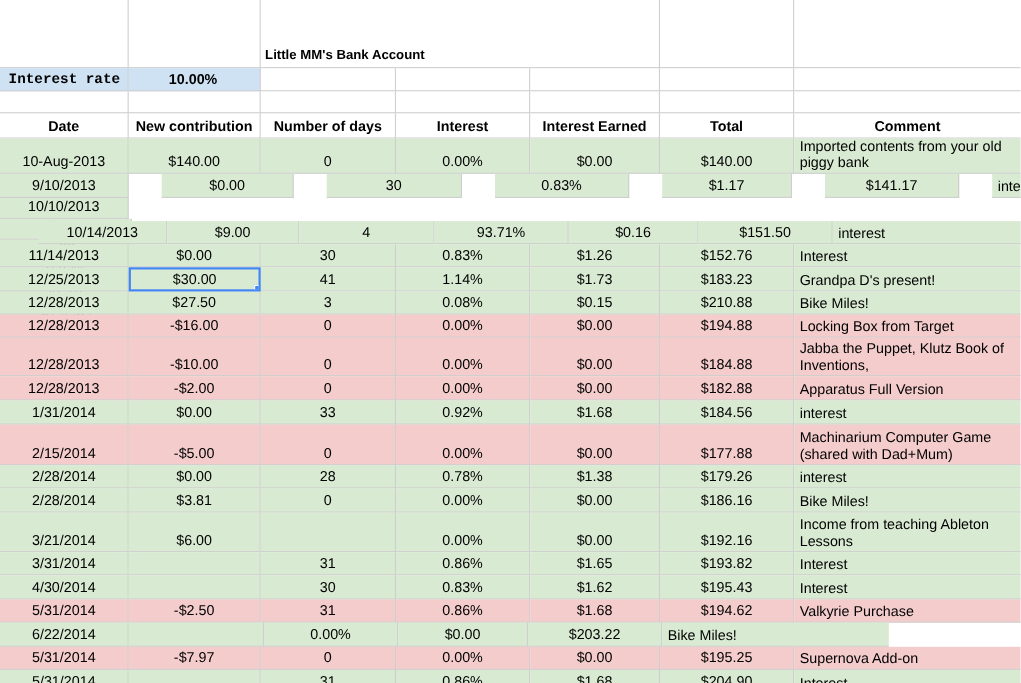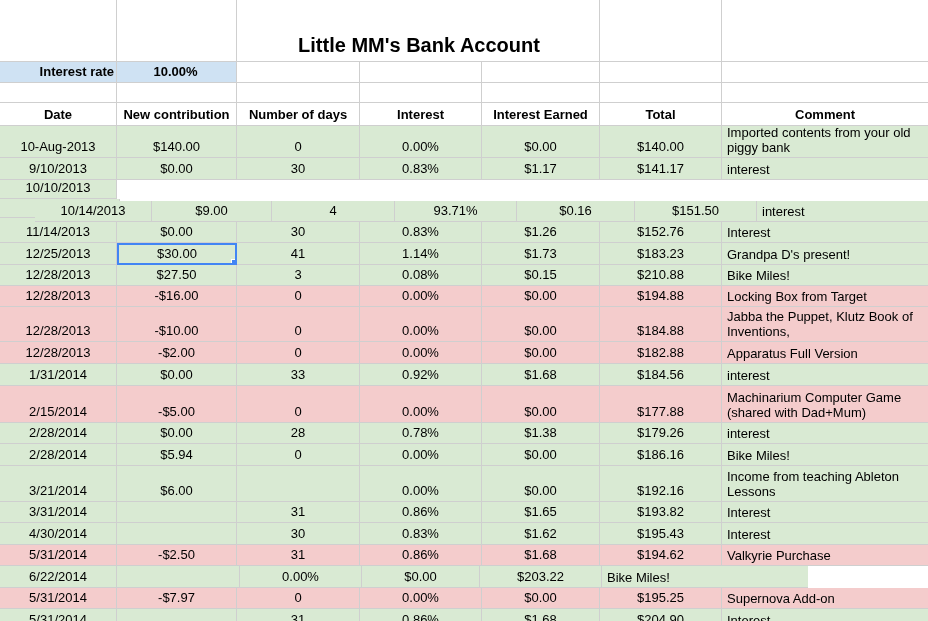--- a/index.html
+++ b/index.html
@@ -16,26 +16,26 @@
     padding:0 2px 3px 2px;white-space:nowrap;overflow:hidden;
   }
   .c0{width:117px}.c1{width:120px}.c2{width:123px}.c3{width:122px}
   .c4{width:118px}.c5{width:122px}.c6{width:206px}
   .row .cell:last-child{border-right:none;}
   .comment{justify-content:flex-start;text-align:left;white-space:normal;
     line-height:15px;padding:0 4px 2px 5px;}
   .green .cell{background:var(--green);}
   .red .cell{background:var(--red);}
   .bold{font-weight:bold;}
-  .left{justify-content:flex-end;padding-left:3px;}
+  .left{justify-content:center;padding-left:3px;font-family:Liberation Mono, monospace;}
   .right{justify-content:center;padding-right:4px;}
   .blue-cell{background:var(--blue);}
   .r-top{height:62px;}
-  .t-title{width:363px;font-weight:bold;font-size:20px;
-    justify-content:center;padding:0 2px 4px 4px;}
+  .t-title{width:363px;font-weight:bold;font-size:12px;
+    justify-content:flex-start;padding:0 2px 4px 4px;}
   .r-rate{height:21px;}
   .r-spacer{height:20px;}
   .r-head{height:23px;}
   .r-head .cell{font-weight:bold;}
   .selected{border:2px solid var(--sel);position:relative;z-index:2;padding-bottom:2px;}
   .selected .handle{position:absolute;right:-4px;bottom:-4px;width:6px;height:6px;
     background:var(--sel);border:1px solid #fff;z-index:3;}
 </style>
 </head>
 <body>
@@ -89,21 +89,21 @@
   <div id="sheet-body">
       <div class="row green" style="height: 32px;">
         <div class="cell c0">10-Aug-2013</div>
         <div class="cell c1">$140.00</div>
         <div class="cell c2">0</div>
         <div class="cell c3">0.00%</div>
         <div class="cell c4">$0.00</div>
         <div class="cell c5">$140.00</div>
         <div class="cell c6 comment">Imported contents from your old piggy bank</div>
       </div>
-      <div class="row green" style="height: 22px;">
+      <div class="row green" style="height: 22px; gap: 30px;">
         <div class="cell c0">9/10/2013</div>
         <div class="cell c1">$0.00</div>
         <div class="cell c2">30</div>
         <div class="cell c3">0.83%</div>
         <div class="cell c4">$1.17</div>
         <div class="cell c5">$141.17</div>
         <div class="cell c6 comment">interest</div>
       </div>
       <div class="row green" style="height: 21px; flex-direction: column;">
         <div class="cell c0">10/10/2013</div>
@@ -199,21 +199,21 @@
         <div class="cell c0">2/28/2014</div>
         <div class="cell c1">$0.00</div>
         <div class="cell c2">28</div>
         <div class="cell c3">0.78%</div>
         <div class="cell c4">$1.38</div>
         <div class="cell c5">$179.26</div>
         <div class="cell c6 comment">interest</div>
       </div>
       <div class="row green" style="height: 22px;">
         <div class="cell c0">2/28/2014</div>
-        <div class="cell c1">$5.94</div>
+        <div class="cell c1">$3.81</div>
         <div class="cell c2">0</div>
         <div class="cell c3">0.00%</div>
         <div class="cell c4">$0.00</div>
         <div class="cell c5">$186.16</div>
         <div class="cell c6 comment">Bike Miles!</div>
       </div>
       <div class="row green" style="height: 36px;">
         <div class="cell c0">3/21/2014</div>
         <div class="cell c1">$6.00</div>
         <div class="cell c2"></div>

